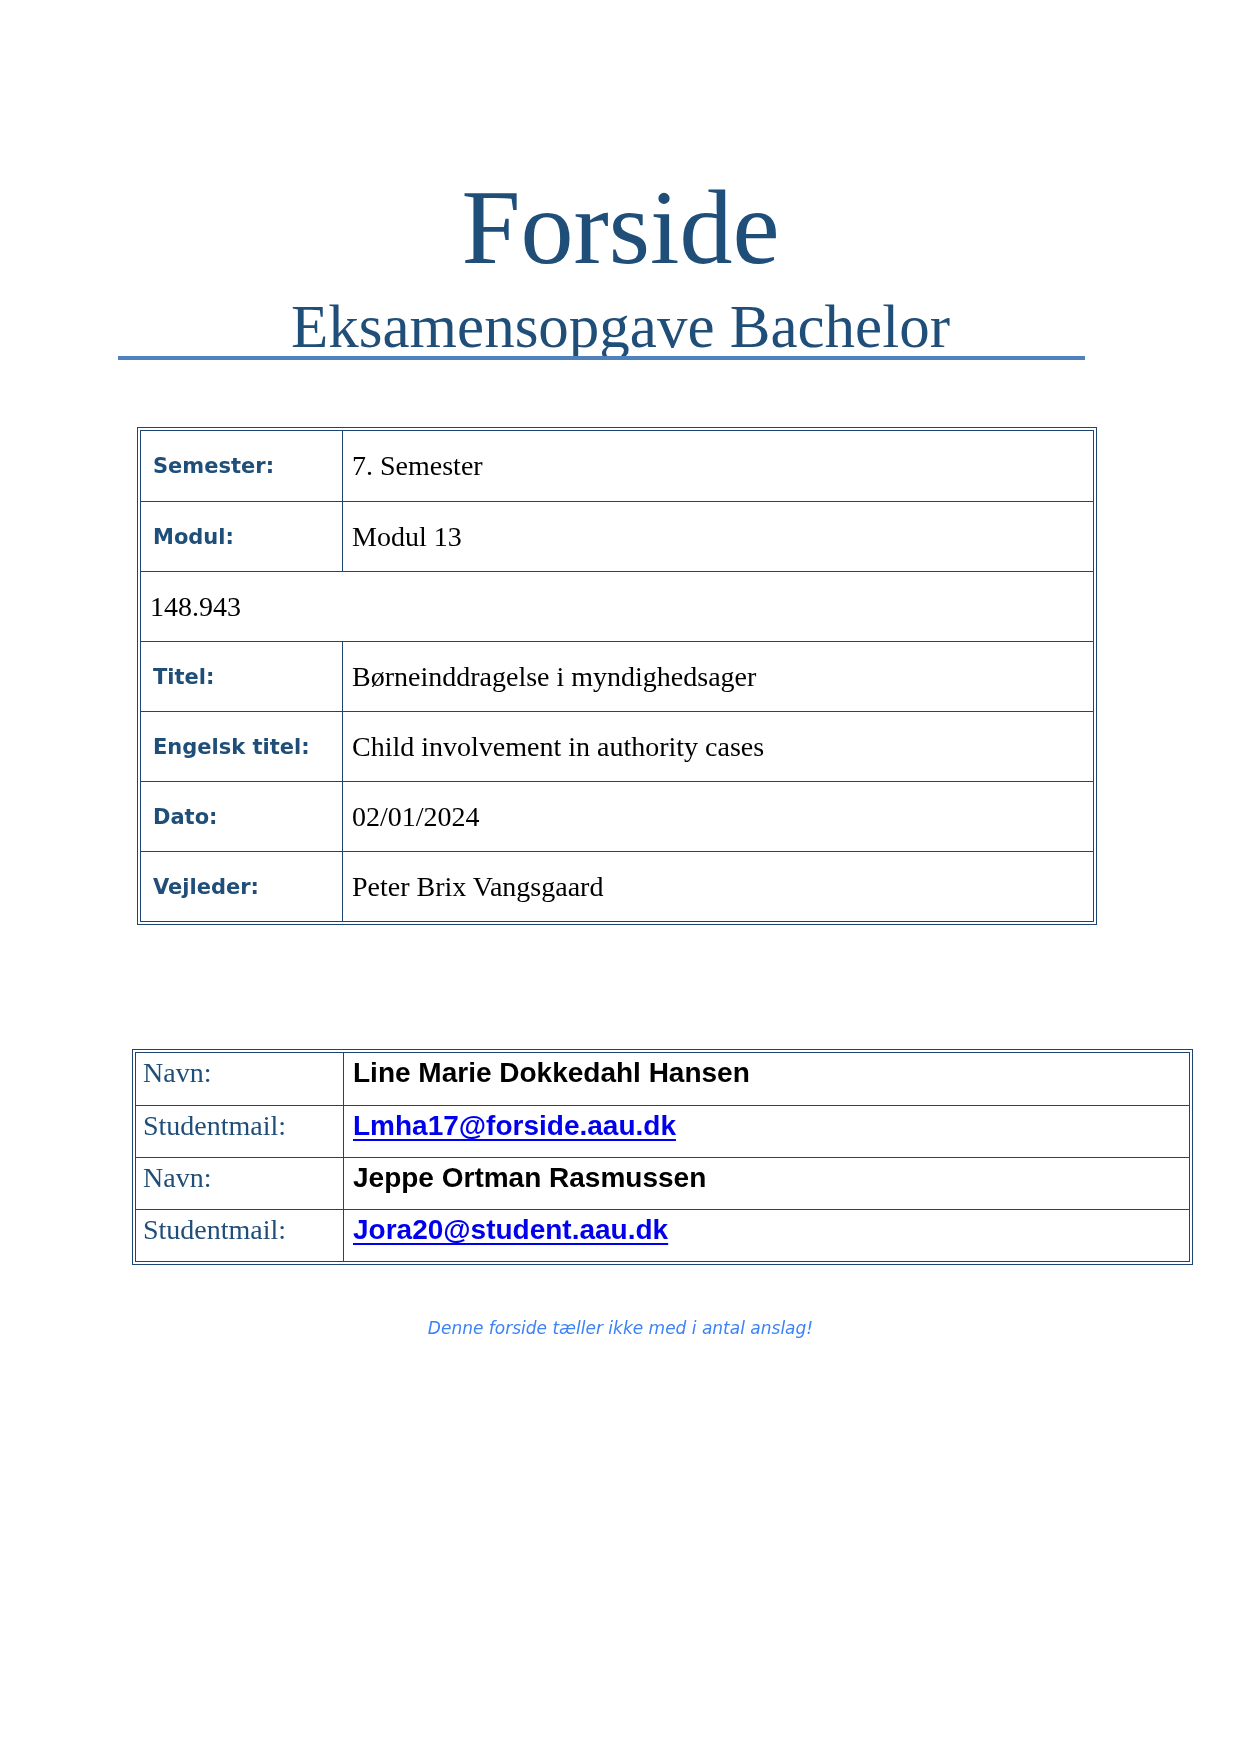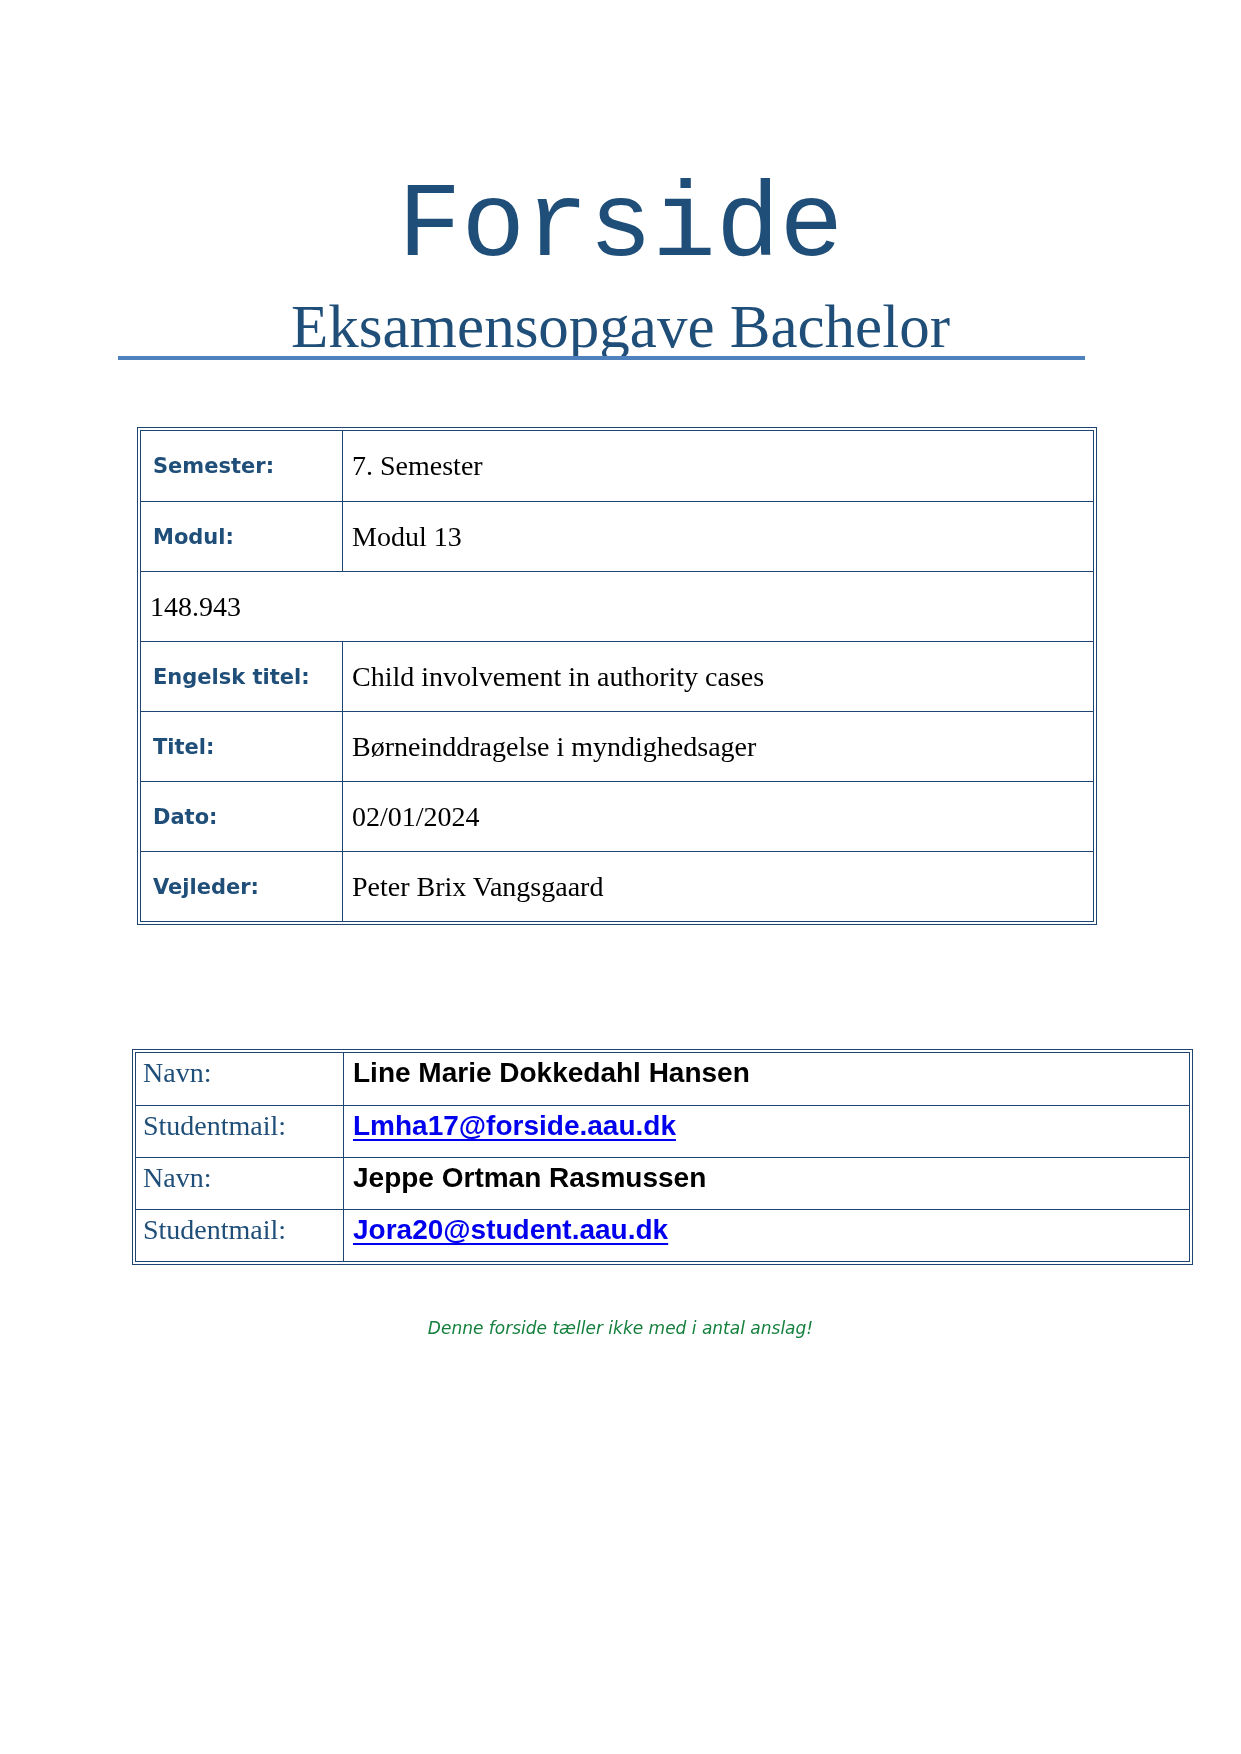--- a/index.html
+++ b/index.html
@@ -12,21 +12,21 @@
     background: #ffffff;
     overflow: hidden;
     font-family: "Liberation Serif", serif;
   }
   .doc-title {
     position: absolute;
     top: 172px;
     left: 0;
     width: 100%;
     text-align: center;
-    font-family: Liberation Mono, monospace;
+    font-family: Liberation Serif, serif;
     font-size: 106px;
     line-height: 1.05;
     color: #1F4E79;
     letter-spacing: 0px;
   }
   .doc-subtitle {
     position: absolute;
     top: 296px;
     left: 0;
     width: 100%;
@@ -126,21 +126,21 @@
 
   .footer-note {
     position: absolute;
     top: 1318px;
     left: 0;
     width: 100%;
     text-align: center;
     font-family: "DejaVu Sans", sans-serif;
     font-style: italic;
     font-size: 17px;
-    color: #15803d;
+    color: #3b82f6;
   }
 </style>
 </head>
 <body>
 
 <div class="page">
 
   <div class="doc-title">Forside</div>
   <div class="doc-subtitle">Eksamensopgave Bachelor</div>
   <div class="header-rule"></div>
@@ -151,28 +151,28 @@
       <div class="cell-value">7. Semester</div>
     </div>
     <div class="info-row">
       <div class="cell-label">Modul:</div>
       <div class="cell-value">Modul 13</div>
     </div>
     <div class="info-row">
       <div class="cell-value">148.943</div>
     </div>
     <div class="info-row">
+      <div class="cell-label">Titel:</div>
+      <div class="cell-value">Børneinddragelse i myndighedsager</div>
+    </div>
+    <div class="info-row">
       <div class="cell-label">Engelsk titel:</div>
       <div class="cell-value">Child involvement in authority cases</div>
     </div>
     <div class="info-row">
-      <div class="cell-label">Titel:</div>
-      <div class="cell-value">Børneinddragelse i myndighedsager</div>
-    </div>
-    <div class="info-row">
       <div class="cell-label">Dato:</div>
       <div class="cell-value">02/01/2024</div>
     </div>
     <div class="info-row">
       <div class="cell-label">Vejleder:</div>
       <div class="cell-value">Peter Brix Vangsgaard</div>
     </div>
   </div>
 
   <div class="students-table">

